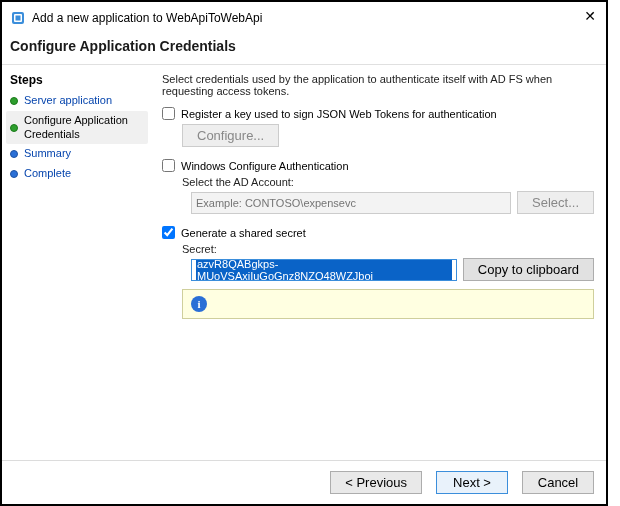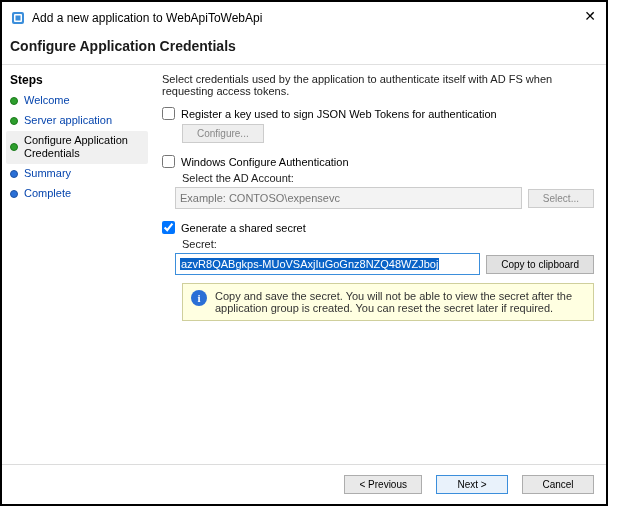--- a/index.html
+++ b/index.html
@@ -112,37 +112,37 @@
     margin: 0 6px 0 0;
     width: 13px; height: 13px;
   }
   .sublabel {
     font-size: 11px;
     margin-left: 20px;
     margin-bottom: 3px;
     color: #222;
   }
   .btn {
-    font-size: 10px;
+    font-size: 13px;
     padding: 3px 14px;
     border: 1px solid #adadad;
     background: #e1e1e1;
     cursor: pointer;
   }
   .btn:disabled {
     color: #888;
     background: #eee;
     border-color: #ccc;
     cursor: default;
   }
   .input-row {
     display: flex;
     align-items: center;
     gap: 6px;
-    margin-left: 13px;
+    margin-left: 29px;
   }
   .text-input {
     flex: 1;
     font-size: 11px;
     padding: 3px 4px;
     border: 1px solid #7a7a7a;
     background: #fff;
     height: 22px;
   }
   .text-input:disabled {
@@ -219,24 +219,20 @@
     <span class="close">✕</span>
   </div>
 
   <div class="header">Configure Application Credentials</div>
 
   <div class="body">
 
     <div class="sidebar">
       <div class="sidebar-title">Steps</div>
 
-      <div class="step link">
-        <span class="dot green"></span>
-        <span class="label">Welcome</span>
-      </div>
       <div class="step link">
         <span class="dot green"></span>
         <span class="label">Server application</span>
       </div>
       <div class="step current">
         <span class="dot green"></span>
         <span class="label">Configure Application Credentials</span>
       </div>
       <div class="step link">
         <span class="dot blue"></span>
@@ -280,21 +276,20 @@
         </label>
         <div class="sublabel">Secret:</div>
         <div class="input-row">
           <div class="text-input highlight" style="display:flex;align-items:center;overflow:hidden;">
             <span class="secret-selected">azvR8QABgkps-MUoVSAxjIuGoGnz8NZQ48WZJboj</span>
           </div>
           <button class="btn">Copy to clipboard</button>
         </div>
         <div class="info-box">
           <div class="info-icon">i</div>
-          <div>Copy and save the secret.  You will not be able to view the secret after the application group is created.  You can reset the secret later if required.</div>
         </div>
       </div>
 
     </div>
   </div>
 
   <div class="footer">
     <button class="btn">&lt; Previous</button>
     <button class="btn primary">Next &gt;</button>
     <button class="btn">Cancel</button>

